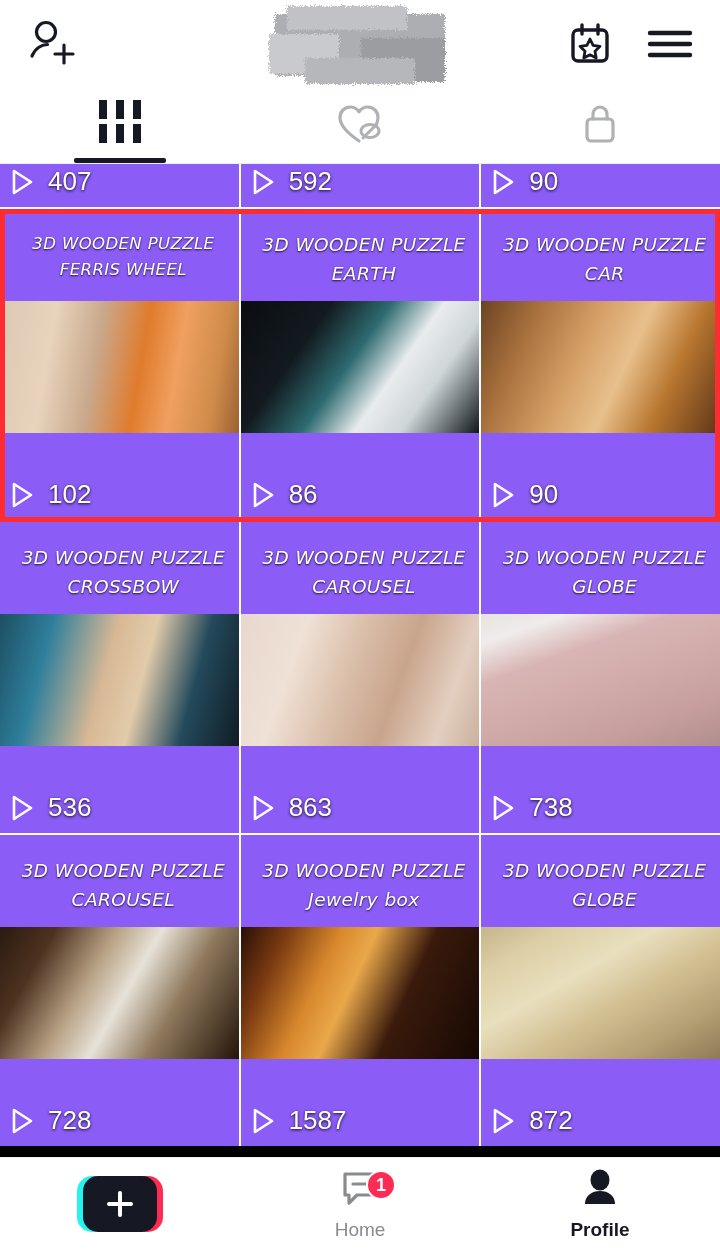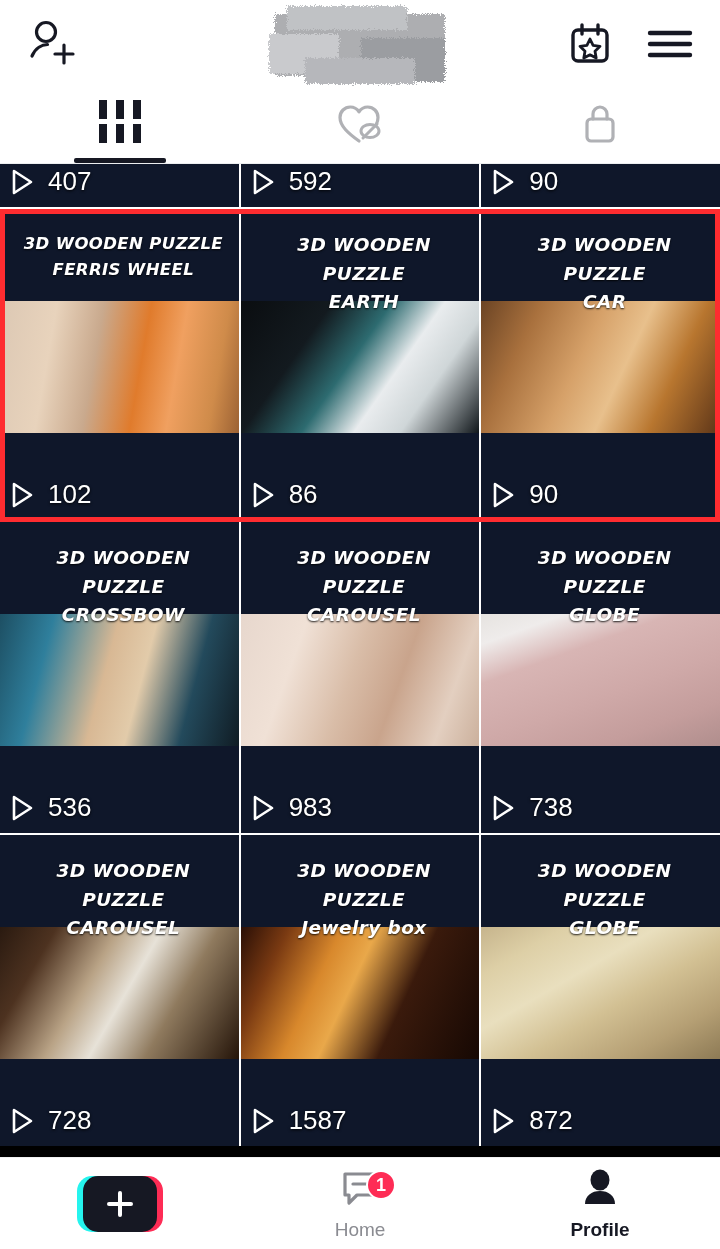--- a/index.html
+++ b/index.html
@@ -69,34 +69,34 @@
   
   .grid {
     display:grid;
     grid-template-columns:repeat(3, 1fr);
     gap:2px;
     background:#fff;
     width:720px;
   }
   .cell {
     position:relative;
-    background:#0f172a;
+    background:#8b5cf6;
     overflow:hidden;
   }
   .cell.partial { height:43px; }
   .cell.full { height:311px; }
   .cell-title {
     position:absolute;
     top:0; left:0; right:0;
     z-index:3;
     padding:22px 8px 0;
     text-align:center;
     color:#fff;
     font-family:"DejaVu Sans", sans-serif;
-    font-weight:bold;
+    font-weight:normal;
     font-style:italic;
     font-size:18.5px;
     line-height:1.55;
     letter-spacing:0.4px;
     text-shadow:0 1px 2px rgba(0,0,0,.85);
     pointer-events:none;
     margin-left:8px;
   }
   .cell-title.small { font-size:16.5px; }
   .thumb-band {
@@ -331,21 +331,21 @@
         <span>536</span>
       </div>
     </div>
     <div class="cell full">
       <div class="cell-title"><span>3D WOODEN PUZZLE</span><br><span>CAROUSEL</span></div>
       <div class="thumb-band" style="top:92px;height:132px;background:linear-gradient(110deg,#e7d7cd 0%,#f0e1d6 24%,#d9bda8 46%,#c9a48c 64%,#e3cfc0 84%,#cbb09c 100%);"></div>
       <div class="views">
         <svg class="play-tri" width="26" height="28" viewBox="0 0 26 28">
           <path d="M4 3l17 11L4 25z" fill="none" stroke="#fff" stroke-width="2.6" stroke-linejoin="round"></path>
         </svg>
-        <span>983</span>
+        <span>863</span>
       </div>
     </div>
     <div class="cell full">
       <div class="cell-title"><span>3D WOODEN PUZZLE</span><br><span>GLOBE</span></div>
       <div class="thumb-band" style="top:92px;height:132px;background:linear-gradient(160deg,#e6e3e0 0%,#efeceb 14%,#d8b5b4 32%,#cfa9a8 58%,#c49d9c 80%,#b08e8d 100%);"></div>
       <div class="views">
         <svg class="play-tri" width="26" height="28" viewBox="0 0 26 28">
           <path d="M4 3l17 11L4 25z" fill="none" stroke="#fff" stroke-width="2.6" stroke-linejoin="round"></path>
         </svg>
         <span>738</span>

